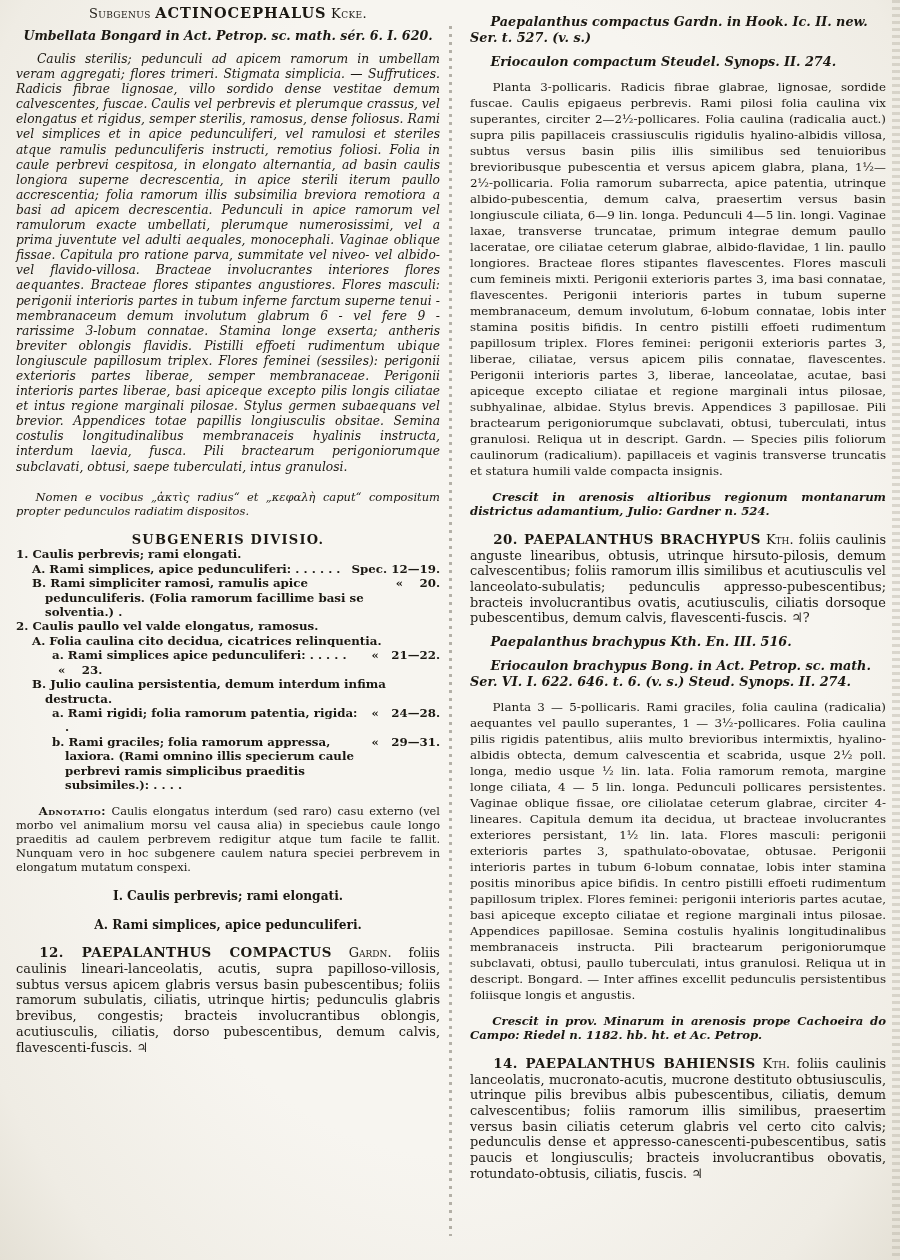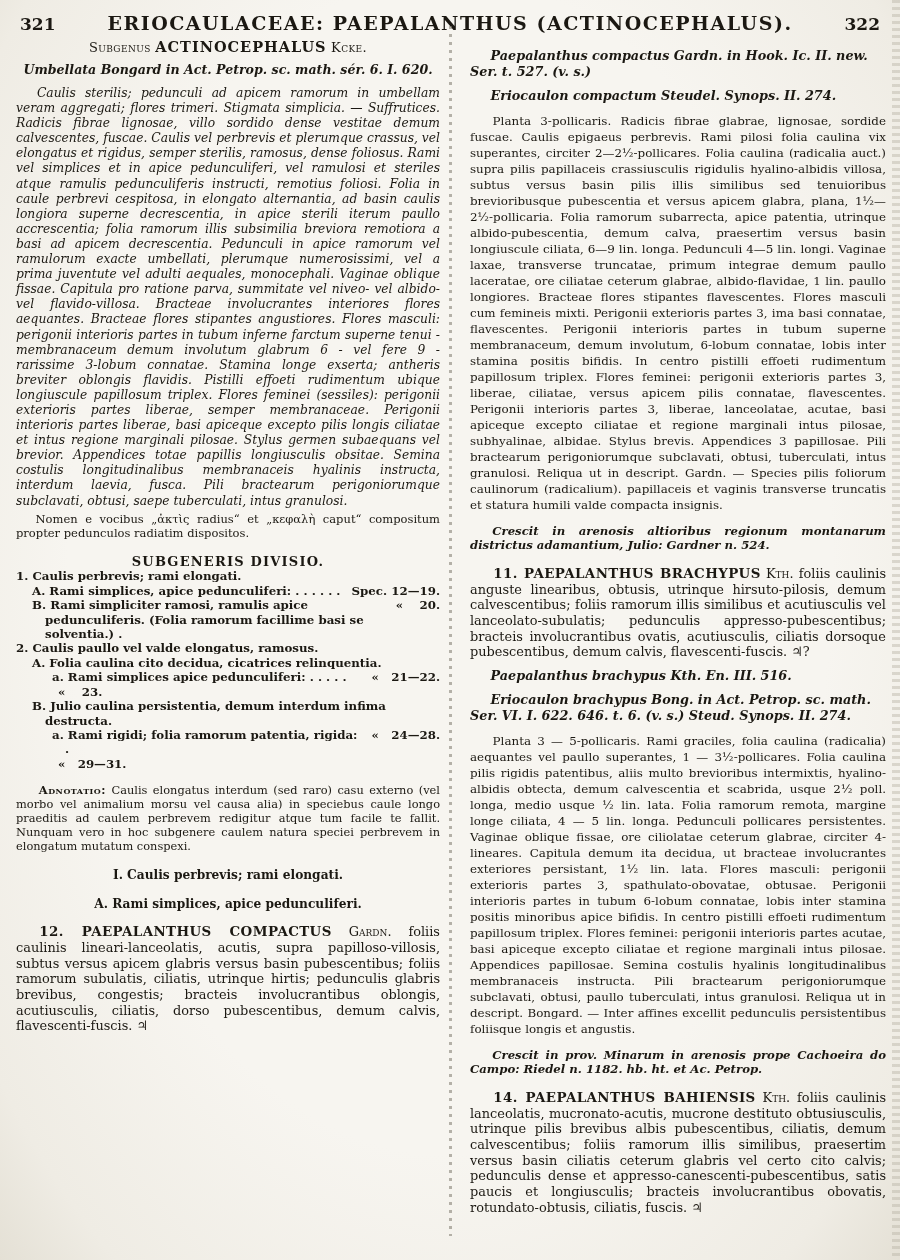--- a/index.html
+++ b/index.html
@@ -27,21 +27,21 @@
 
   p{margin:0;}
   .center{text-align:center;}
   .subgenus{font-size:13px;margin-top:0;letter-spacing:.4px;}
   .sc{font-variant:small-caps;}
   .subgenus .name{font-weight:bold;font-size:14.5px;letter-spacing:1px;}
   .synline{font-weight:bold;font-style:italic;font-size:12.6px;margin-top:7px;}
   .para{font-size:12.3px;line-height:15.1px;text-align:justify;text-indent:1.7em;margin-top:9px;}
   .ital{font-style:italic;}
   .small{font-size:11.5px;line-height:13.9px;}
-  .nomen{margin-top:4px;}
+  .nomen{margin-top:16px;font-style:italic;}
   .divhead{font-weight:bold;font-size:13px;letter-spacing:1.2px;margin-top:14px;}
   .divlist{font-size:11.8px;line-height:14.4px;font-weight:bold;}
   .row{display:flex;align-items:flex-start;}
   .row .lbl{flex:1;text-indent:-13px;padding-left:13px;}
   .row .num{white-space:nowrap;margin-left:6px;font-weight:bold;}
   .i0{padding-left:0;}
   .i1{padding-left:16px;}
   .i2{padding-left:36px;}
   .adnot{margin-top:12px;font-size:11.4px;line-height:14px;text-align:justify;text-indent:2em;}
   .adnot .lab{font-variant:small-caps;font-weight:bold;letter-spacing:.5px;}
@@ -54,25 +54,20 @@
   .desc{font-size:11.9px;line-height:16px;text-align:justify;text-indent:1.9em;margin-top:9px;}
   .crescit{font-weight:bold;font-style:italic;font-size:11.7px;line-height:14.4px;text-align:justify;text-indent:1.9em;margin-top:11px;}
 </style>
 </head>
 <body>
 
 <div class="page">
   <div class="edge-shade"></div>
   <div class="gutter-dots"></div>
 
-  <div class="header">
-    <span class="pgnum">321</span>
-    <span class="htitle">ERIOCAULACEAE:  PAEPALANTHUS (ACTINOCEPHALUS).</span>
-    <span class="pgnum right">322</span>
-  </div>
 
   <div class="cols">
 
     <div class="col left">
       <p class="center subgenus">
         <span class="sc">Subgenus</span>
         <span class="name">ACTINOCEPHALUS</span>
         <span class="sc">Kcke.</span>
       </p>
       <p class="center synline">Umbellata Bongard in Act. Petrop. sc. math. sér. 6. I. 620.</p>
@@ -110,20 +105,21 @@
         </div>
         <div class="row i1">
           <span class="lbl">B. Julio caulina persistentia, demum interdum infima destructa.</span>
           <span class="num"></span>
         </div>
         <div class="row i2">
           <span class="lbl">a. Rami rigidi; folia ramorum patentia, rigida:   .</span>
           <span class="num">«&nbsp;&nbsp;&nbsp;24—28.</span>
         </div>
         <div class="row i2">
+          <span class="lbl">b. Rami graciles; folia ramorum appressa, laxiora. (Rami omnino illis specierum caule perbrevi ramis simplicibus praeditis subsimiles.):  .   .   .   .</span>
           <span class="num">«&nbsp;&nbsp;&nbsp;29—31.</span>
         </div>
       </div>
 
       <p class="adnot">
         <span class="lab">Adnotatio:</span><span> Caulis elongatus interdum (sed raro) casu externo (vel morbo vel animalium morsu vel causa alia) in speciebus caule longo praeditis ad caulem perbrevem redigitur atque tum facile te fallit. Nunquam vero in hoc subgenere caulem natura speciei perbrevem in elongatum mutatum conspexi.</span>
       </p>
 
       <p class="center secline">I. Caulis perbrevis; rami elongati.</p>
       <p class="center secline">A. Rami simplices, apice pedunculiferi.</p>
@@ -135,21 +131,21 @@
       </p>
     </div>
 
     <div class="col right">
       <p class="ref first">Paepalanthus compactus Gardn. in Hook. Ic. II. new. Ser. t. 527. (v. s.)</p>
       <p class="ref">Eriocaulon compactum Steudel. Synops. II. 274.</p>
       <p class="desc">Planta 3-pollicaris. Radicis fibrae glabrae, lignosae, sordide fuscae. Caulis epigaeus perbrevis. Rami pilosi folia caulina vix superantes, circiter 2—2½-pollicares. Folia caulina (radicalia auct.) supra pilis papillaceis crassiusculis rigidulis hyalino-albidis villosa, subtus versus basin pilis illis similibus sed tenuioribus brevioribusque pubescentia et versus apicem glabra, plana, 1½—2½-pollicaria. Folia ramorum subarrecta, apice patentia, utrinque albido-pubescentia, demum calva, praesertim versus basin longiuscule ciliata, 6—9 lin. longa. Pedunculi 4—5 lin. longi. Vaginae laxae, transverse truncatae, primum integrae demum paullo laceratae, ore ciliatae ceterum glabrae, albido-flavidae, 1 lin. paullo longiores. Bracteae flores stipantes flavescentes. Flores masculi cum femineis mixti. Perigonii exterioris partes 3, ima basi connatae, flavescentes. Perigonii interioris partes in tubum superne membranaceum, demum involutum, 6-lobum connatae, lobis inter stamina positis bifidis. In centro pistilli effoeti rudimentum papillosum triplex. Flores feminei: perigonii exterioris partes 3, liberae, ciliatae, versus apicem pilis connatae, flavescentes. Perigonii interioris partes 3, liberae, lanceolatae, acutae, basi apiceque excepto ciliatae et regione marginali intus pilosae, subhyalinae, albidae. Stylus brevis. Appendices 3 papillosae. Pili bractearum perigoniorumque subclavati, obtusi, tuberculati, intus granulosi. Reliqua ut in descript. Gardn. — Species pilis foliorum caulinorum (radicalium). papillaceis et vaginis transverse truncatis et statura humili valde compacta insignis.</p>
       <p class="crescit">Crescit in arenosis altioribus regionum montanarum districtus adamantium, Julio: Gardner n. 524.</p>
 
       <p class="species">
-        <span class="sphead">11. PAEPALANTHUS BRACHYPUS</span>
+        <span class="sphead">20. PAEPALANTHUS BRACHYPUS</span>
         <span class="spauth">Kth.</span>
         <span>foliis caulinis anguste linearibus, obtusis, utrinque hirsuto-pilosis, demum calvescentibus; foliis ramorum illis similibus et acutiusculis vel lanceolato-subulatis; pedunculis appresso-pubescentibus; bracteis involucrantibus ovatis, acutiusculis, ciliatis dorsoque pubescentibus, demum calvis, flavescenti-fuscis. ♃?</span>
       </p>
       <p class="ref">Paepalanthus brachypus Kth. En. III. 516.</p>
       <p class="ref">Eriocaulon brachypus Bong. in Act. Petrop. sc. math. Ser. VI. I. 622. 646. t. 6. (v. s.)  Steud. Synops. II. 274.</p>
       <p class="desc">Planta 3 — 5-pollicaris. Rami graciles, folia caulina (radicalia) aequantes vel paullo superantes, 1 — 3½-pollicares. Folia caulina pilis rigidis patentibus, aliis multo brevioribus intermixtis, hyalino-albidis obtecta, demum calvescentia et scabrida, usque 2½ poll. longa, medio usque ½ lin. lata. Folia ramorum remota, margine longe ciliata, 4 — 5 lin. longa. Pedunculi pollicares persistentes. Vaginae oblique fissae, ore ciliolatae ceterum glabrae, circiter 4-lineares. Capitula demum ita decidua, ut bracteae involucrantes exteriores persistant, 1½ lin. lata. Flores masculi: perigonii exterioris partes 3, spathulato-obovatae, obtusae. Perigonii interioris partes in tubum 6-lobum connatae, lobis inter stamina positis minoribus apice bifidis. In centro pistilli effoeti rudimentum papillosum triplex. Flores feminei: perigonii interioris partes acutae, basi apiceque excepto ciliatae et regione marginali intus pilosae. Appendices papillosae. Semina costulis hyalinis longitudinalibus membranaceis instructa. Pili bractearum perigoniorumque subclavati, obtusi, paullo tuberculati, intus granulosi. Reliqua ut in descript. Bongard. — Inter affines excellit pedunculis persistentibus foliisque longis et angustis.</p>
       <p class="crescit">Crescit in prov. Minarum in arenosis prope Cachoeira do Campo: Riedel n. 1182. hb. ht. et Ac. Petrop.</p>
 
       <p class="species">
         <span class="sphead">14. PAEPALANTHUS BAHIENSIS</span>

